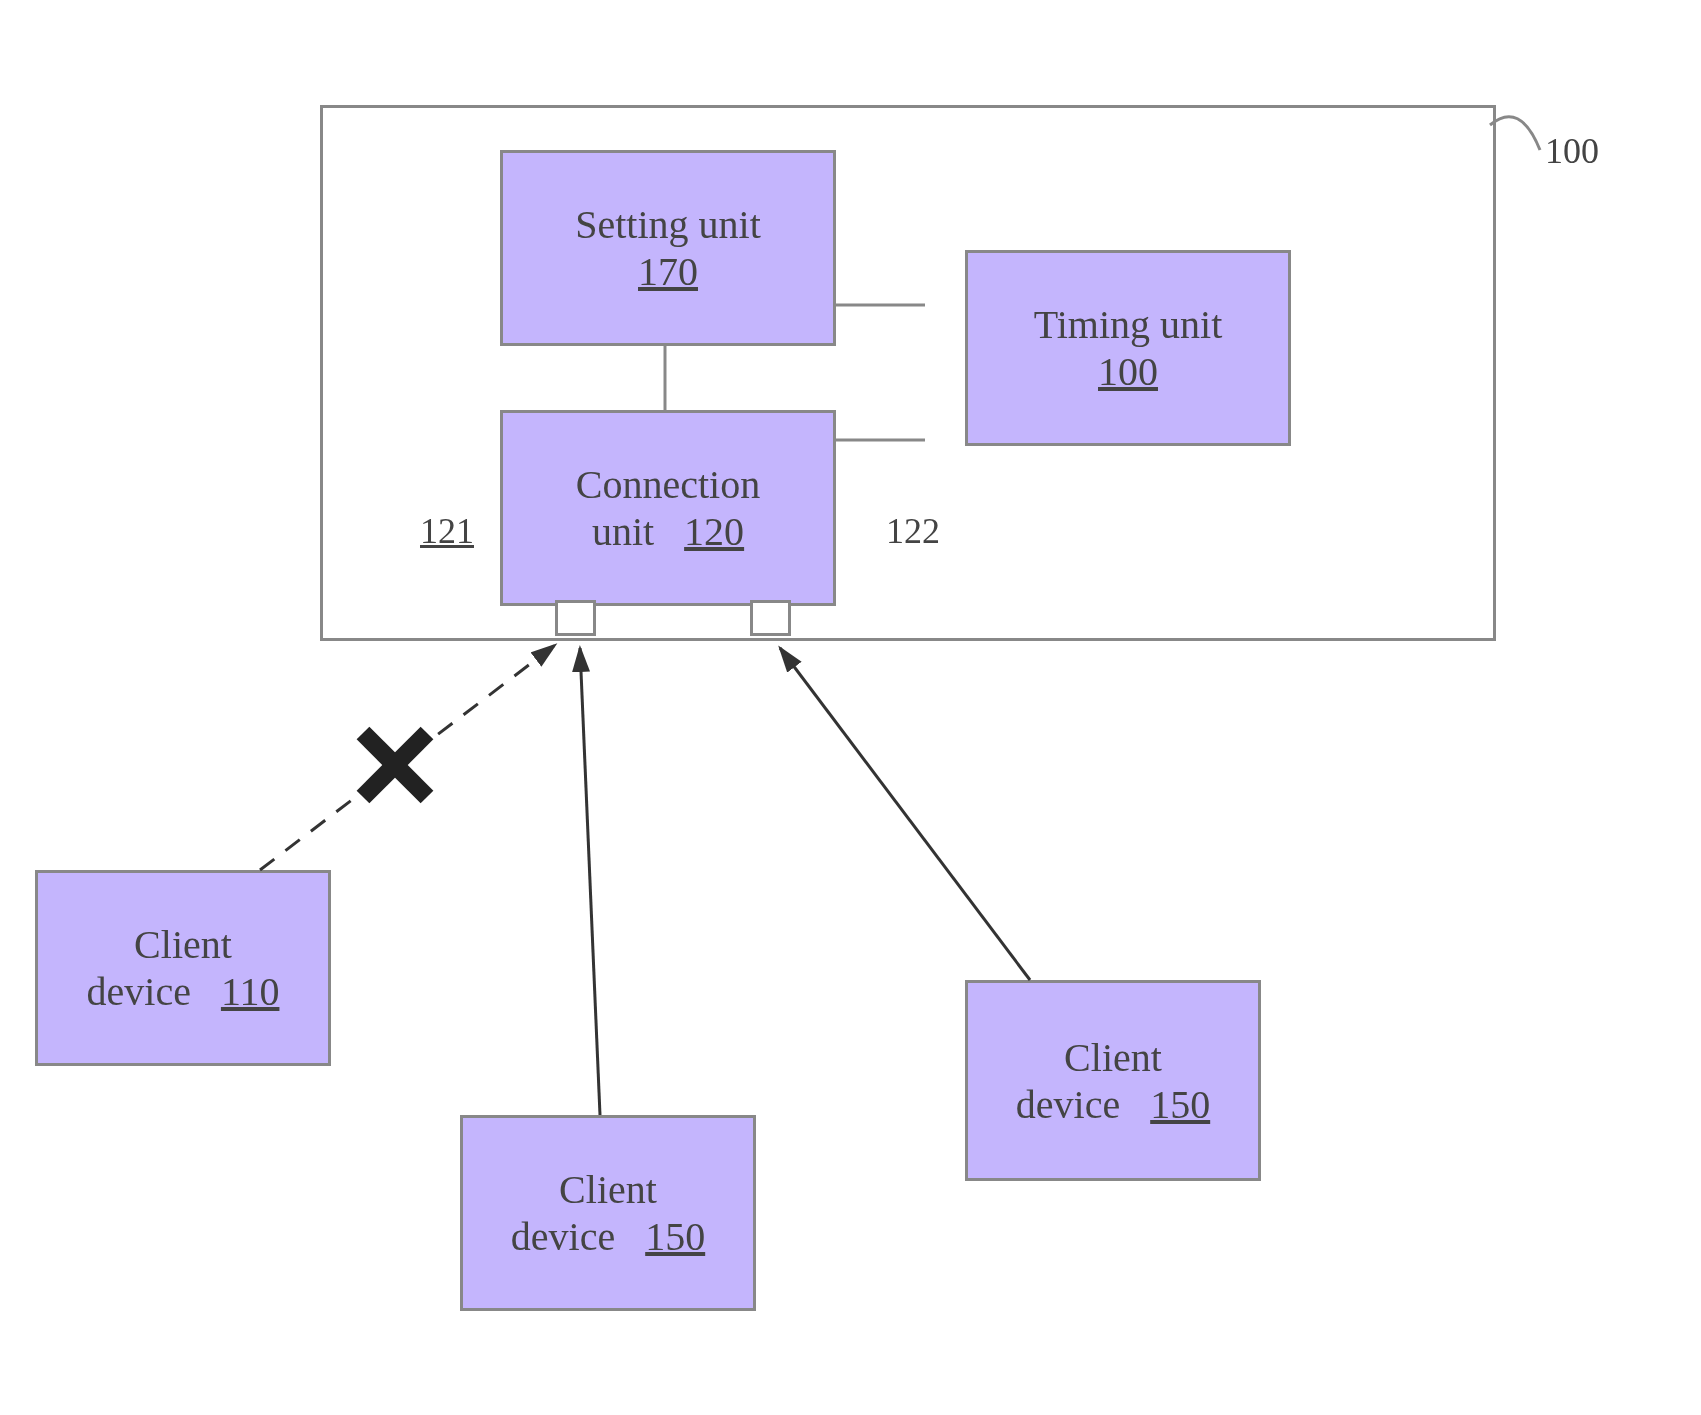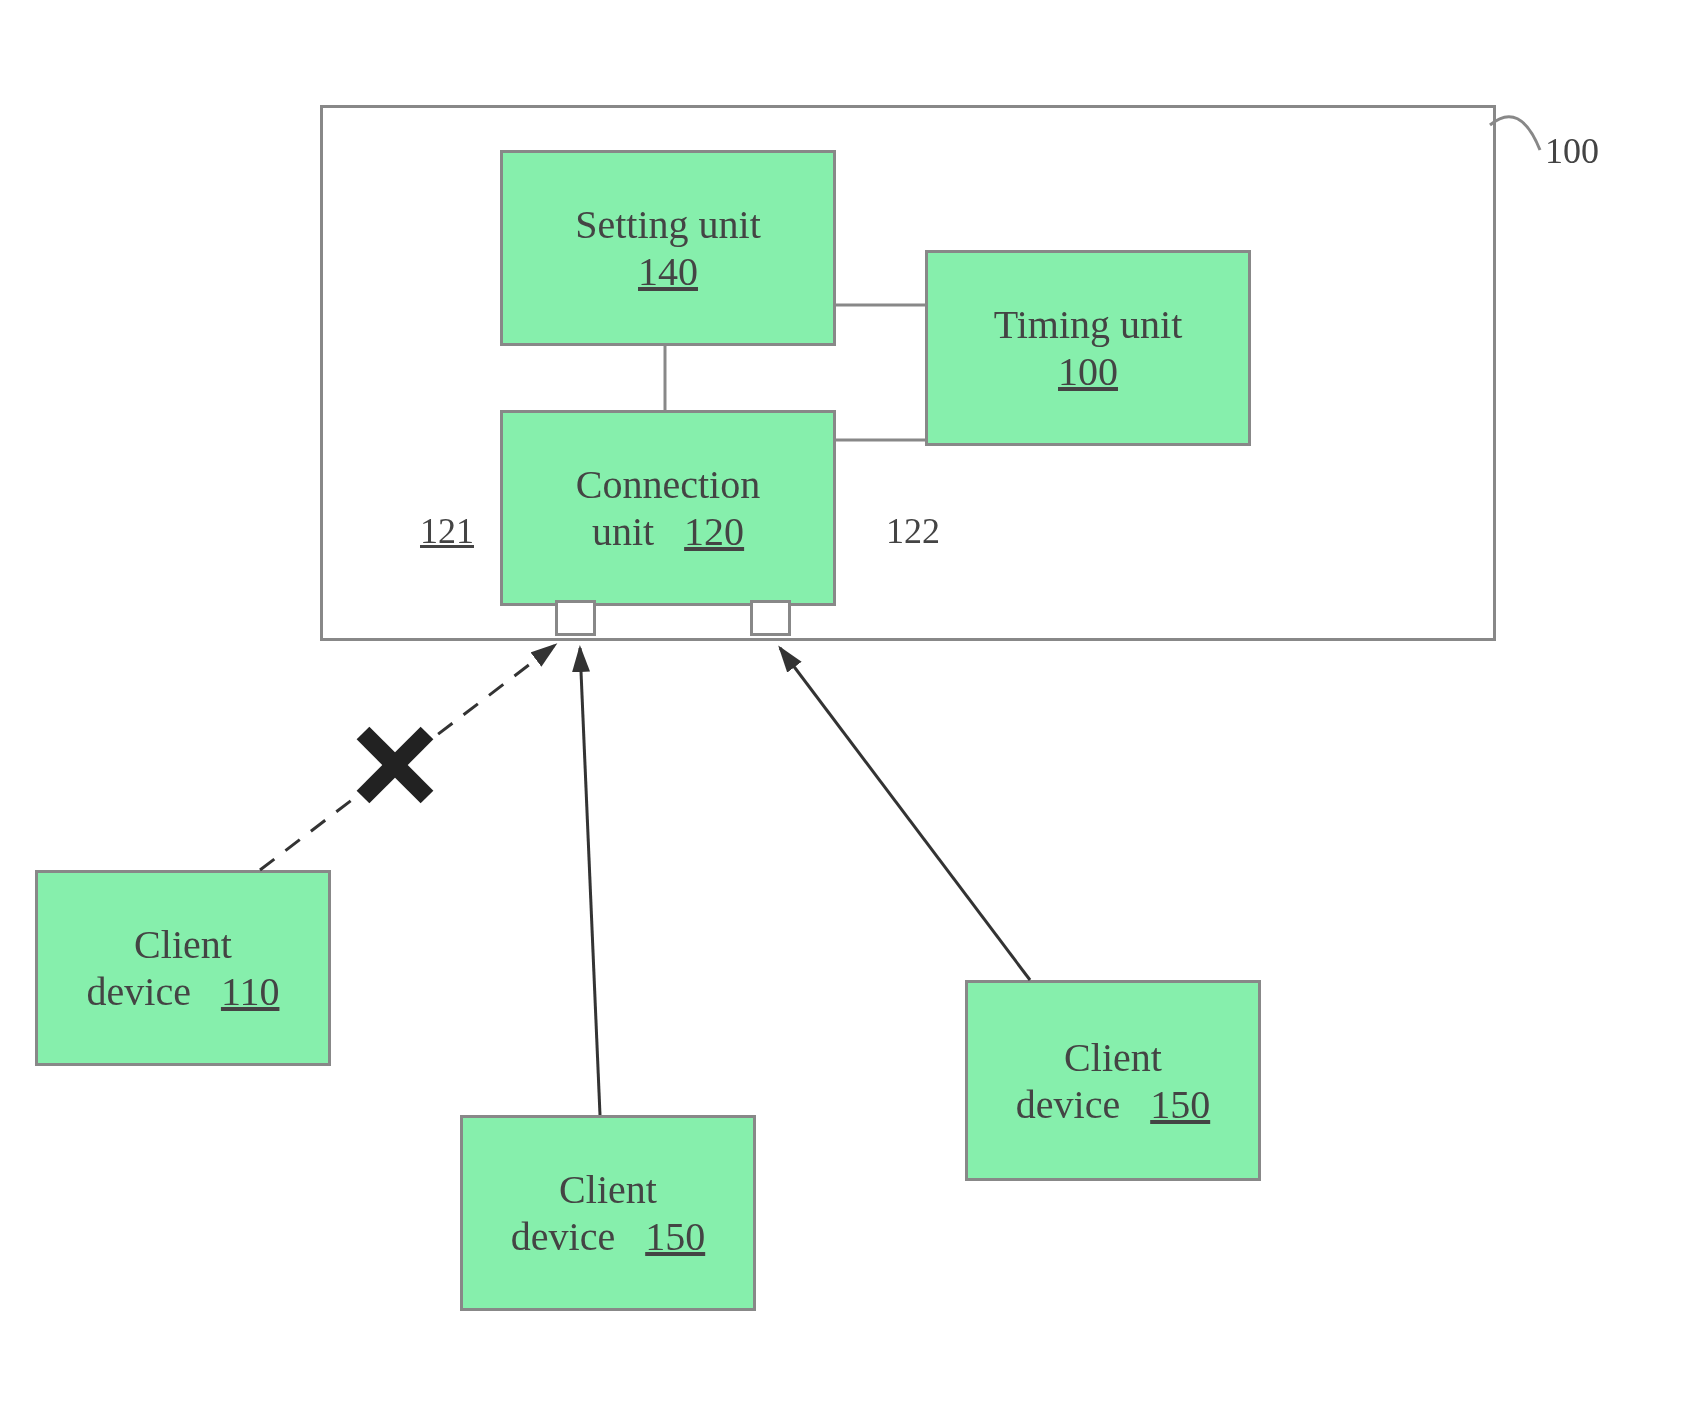--- a/index.html
+++ b/index.html
@@ -7,21 +7,21 @@
       padding: 0;
       width: 1701px;
       height: 1415px;
       position: relative;
       font-family: 'Times New Roman', serif;
       background: white;
     }
     .box {
       position: absolute;
       border: 3px solid #888;
-      background: #86efac;
+      background: #c4b5fd;
       text-align: center;
       display: flex;
       flex-direction: column;
       justify-content: center;
       align-items: center;
       font-size: 40px;
       color: #444;
     }
     .container-box {
       border: 3px solid #888;
@@ -59,25 +59,25 @@
 <svg class="connector">
   <path d="M 1490 125 Q 1520 100 1540 150" stroke="#888" stroke-width="3" fill="none"></path>
 </svg>
 <div class="label-ref" style="left:1545px; top:130px;">
   <span>100</span>
 </div>
 
 <div class="box" style="left:500px; top:150px; width:330px; height:190px;">
   <div>Setting unit</div>
   <div>
-    <span class="underline">140</span>
+    <span class="underline">170</span>
   </div>
 </div>
 
-<div class="box" style="left:925px; top:250px; width:320px; height:190px;text-align:center;">
+<div class="box" style="left:965px; top:250px; width:320px; height:190px;text-align:center;">
   <div>Timing unit</div>
   <div>
     <span class="underline">100</span>
   </div>
 </div>
 
 <div class="box" style="left:500px; top:410px; width:330px; height:190px;text-align:right;">
   <div>Connection</div>
   <div>
     <span>unit</span>

